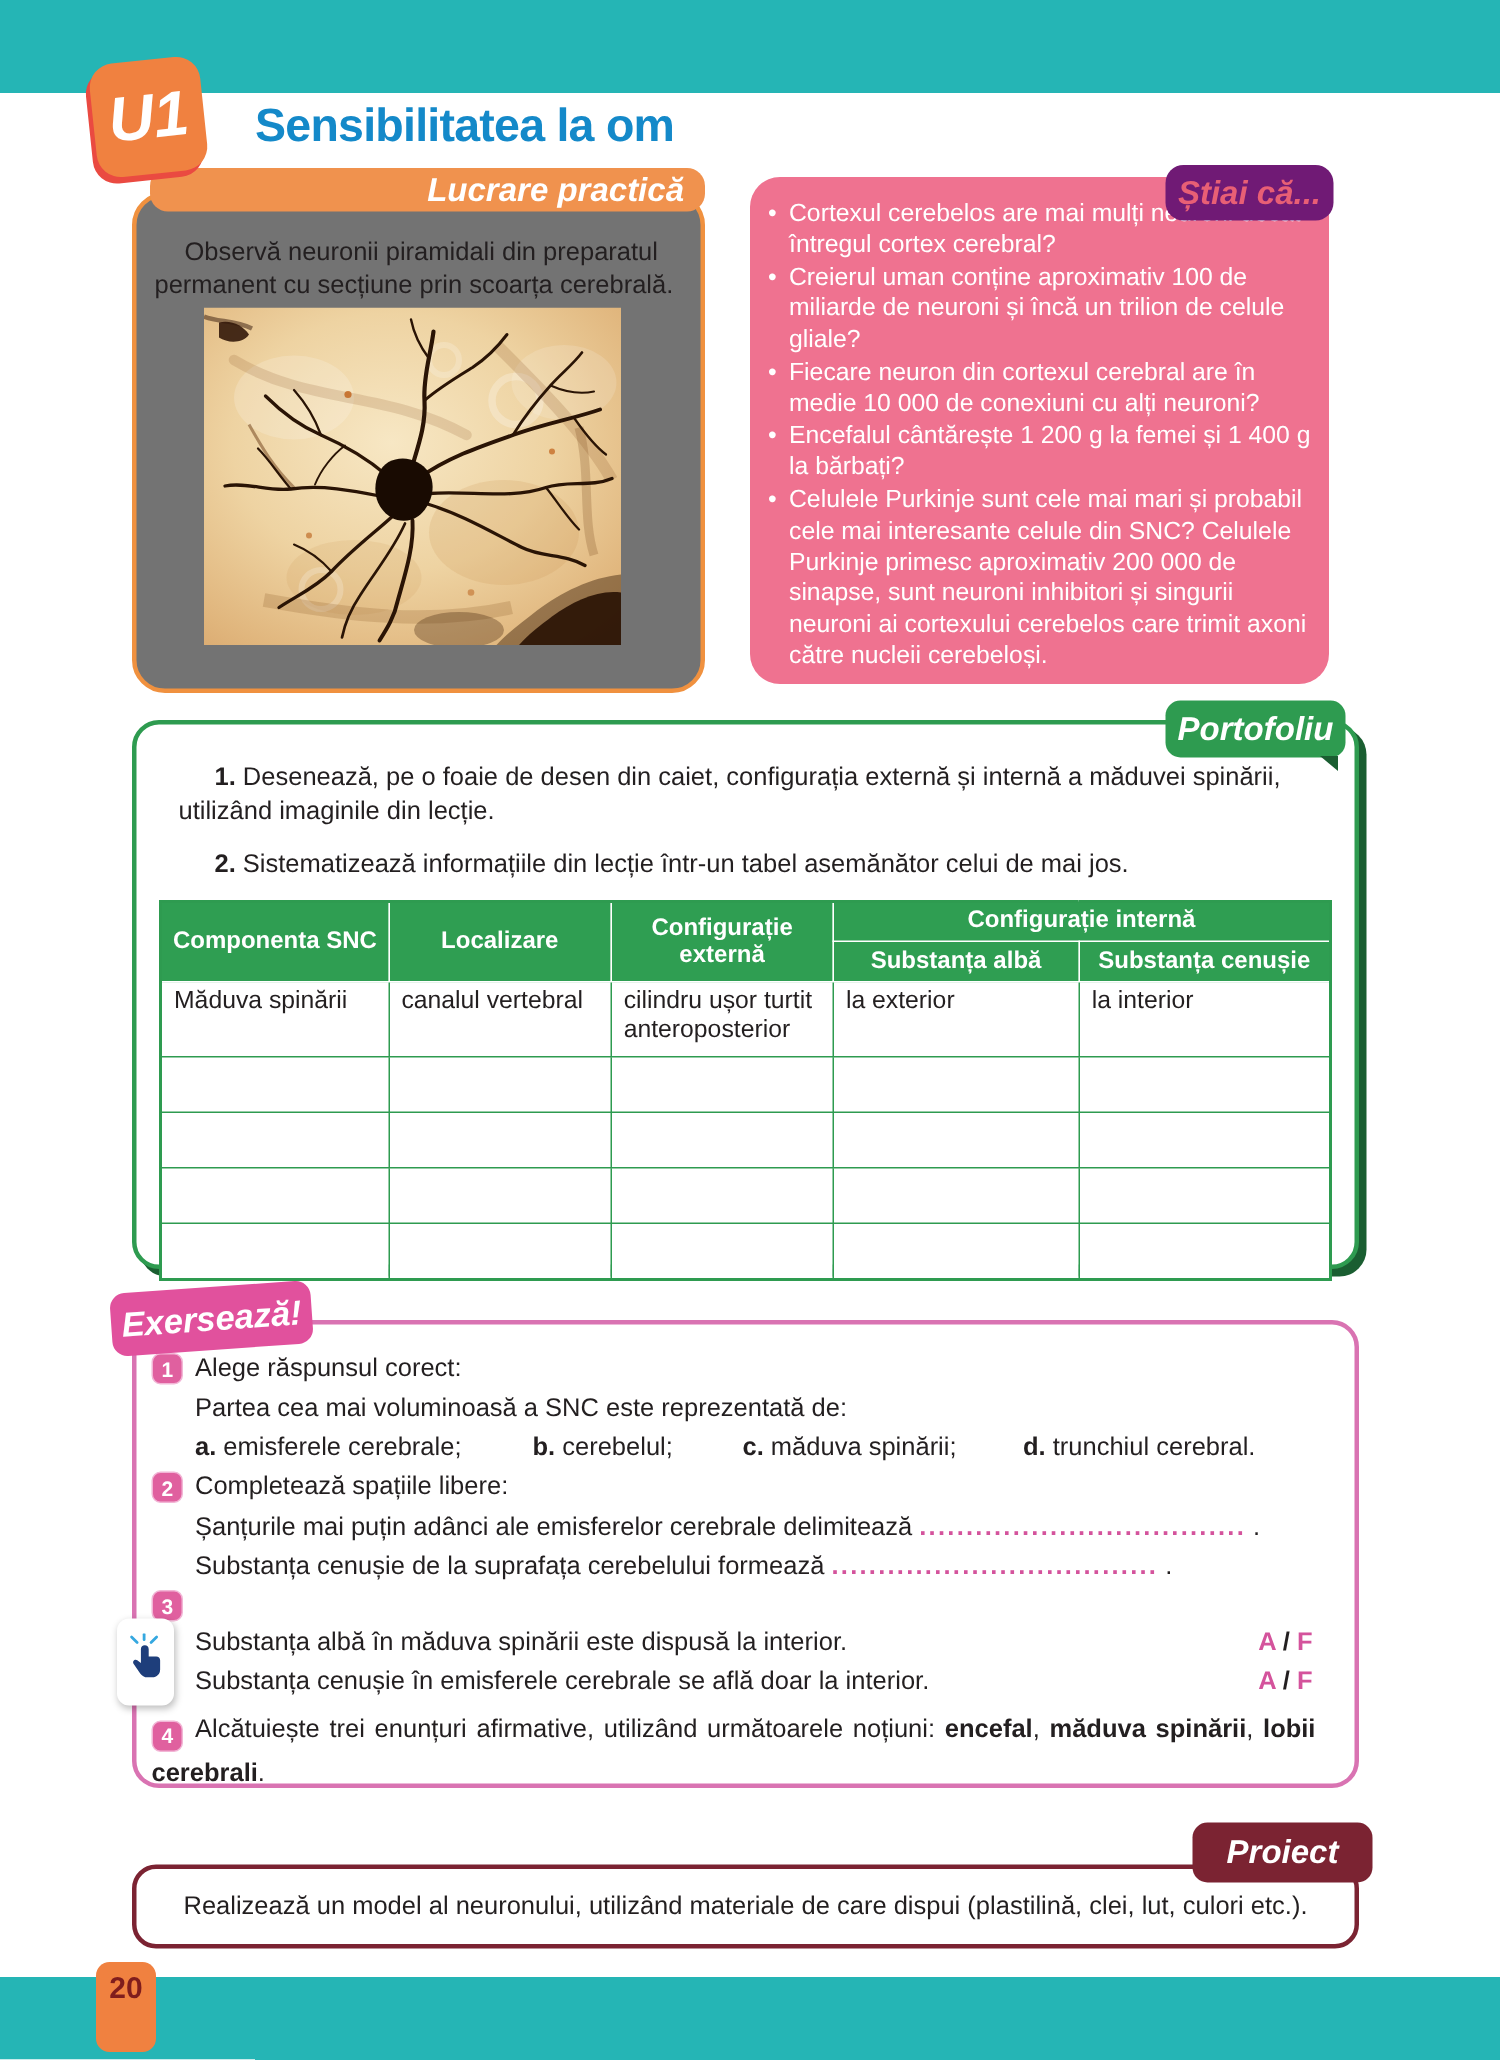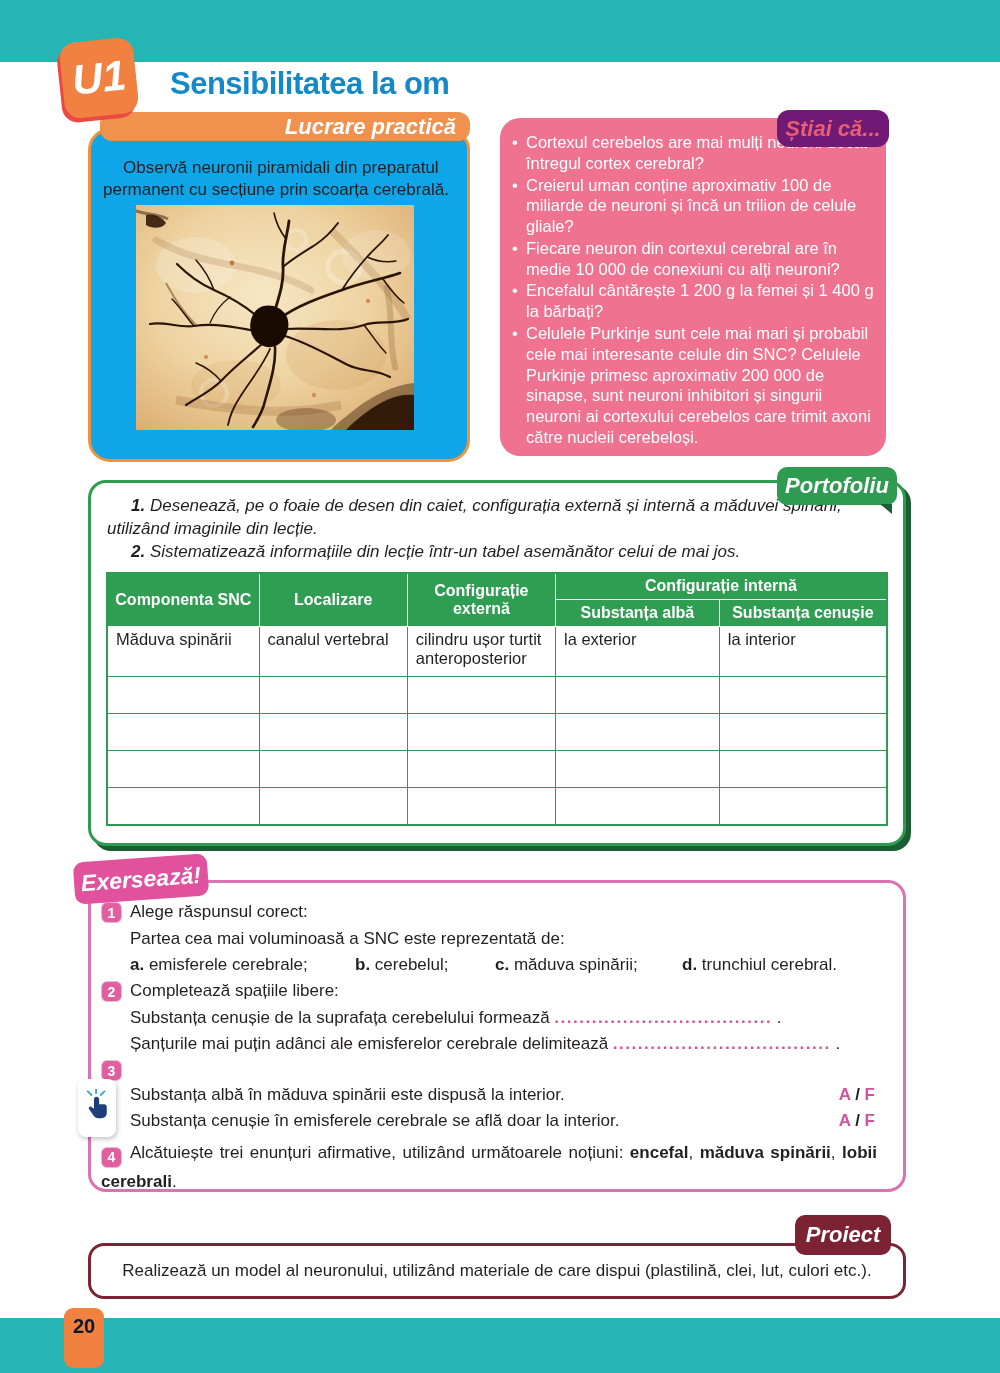--- a/index.html
+++ b/index.html
@@ -17,21 +17,21 @@
     display: flex; align-items: center; justify-content: center;
     box-shadow: -3px 4px 0 #ea4a41; z-index: 3;
   }
   .page-title {
     position: absolute; left: 170px; top: 66px; font-size: 31px; font-weight: bold;
     color: #1489c9; letter-spacing: -0.5px;
   }
   
   .practical {
     position: absolute; left: 88px; top: 128px; width: 382px; height: 334px;
-    border: 3px solid #f0913f; border-radius: 22px; background: #0ea5e9;
+    border: 3px solid #f0913f; border-radius: 22px; background: #737373;
   }
   .practical-label {
     position: absolute; left: 100px; top: 112px; width: 370px; height: 29px;
     background: #f0924e; border-radius: 12px; color: #fff; font-weight: bold;
     font-style: italic; font-size: 22px; display: flex; align-items: center;
     justify-content: flex-end; padding-right: 14px; z-index: 2;
   }
   .practical-text { margin: 26px 12px 0 12px; font-size: 17px; line-height: 1.32; text-indent: 20px; }
   .micrograph { position: absolute; left: 45px; top: 74px; width: 278px; height: 225px; }
   
@@ -53,21 +53,21 @@
   .portfolio-label {
     position: absolute; left: 777px; top: 467px; width: 120px; height: 38px;
     background: #2e9b50; border-radius: 10px; color: #fff; font-weight: bold;
     font-style: italic; font-size: 22px; display: flex; align-items: center; justify-content: center; z-index: 2;
   }
   .portfolio-label::after {
     content: ""; position: absolute; right: 5px; bottom: -9px;
     border-left: 12px solid transparent; border-top: 10px solid #1a5e31;
   }
   .portfolio-text { padding: 12px 16px 0 16px; font-size: 17px; line-height: 1.35; }
-  .portfolio-text p { margin: 0; text-indent: 24px; font-style: italic; }
+  .portfolio-text p { margin: 12px; text-indent: 24px; }
   table.snc { border-collapse: collapse; margin: 8px 15px 0 15px; width: calc(100% - 30px); border: 2px solid #2e9b50; }
   .snc th {
     background: #2f9e52; color: #fff; border: 1px solid #fff; font-size: 16px;
     font-weight: bold; padding: 2px 4px; line-height: 1.15; text-align: center; vertical-align: middle;
   }
   .snc td { border: 1px solid #2e9b50; font-size: 16.5px; padding: 3px 8px; vertical-align: top; text-align: left; background: #fff; }
   .snc .hr1 th { height: 27px; }
   .snc .hr2 th { height: 27px; }
   .snc .datarow td { height: 50px; }
   .snc .emptyrow td { height: 37px; }
@@ -105,28 +105,28 @@
     background: #fff; border-radius: 8px; box-shadow: 1px 2px 5px rgba(0,0,0,.25);
     display: flex; align-items: center; justify-content: center; z-index: 2;
   }
   
   .project {
     position: absolute; left: 88px; top: 1243px; width: 818px; height: 56px;
     border: 3px solid #7b2332; border-radius: 16px; background: #fff;
     display: flex; align-items: center; justify-content: center;
   }
   .project-label {
-    position: absolute; left: 795px; top: 1215px; width: 96px; height: 40px;
+    position: absolute; left: 795px; top: 1215px; width: 120px; height: 40px;
     background: #7b2332; border-radius: 10px; color: #fff; font-weight: bold;
     font-style: italic; font-size: 22px; display: flex; align-items: center; justify-content: center; z-index: 2;
   }
   .project-text { font-size: 17px; }
   .page-tab {
     position: absolute; left: 64px; top: 1308px; width: 40px; height: 60px;
-    background: #f08140; border-radius: 9px; color: #0f172a; font-weight: bold;
+    background: #f08140; border-radius: 9px; color: #7f1d1d; font-weight: bold;
     font-size: 20px; text-align: center; padding-top: 7px; z-index: 2;
   }
 </style>
 </head>
 <body>
 
 <div class="topbar"></div>
 
 <div class="unit-badge">U1</div>
 <div class="page-title">Sensibilitatea la om</div>
@@ -294,22 +294,22 @@
     <div class="options">
       <span class="opt-a"><span class="b">a.</span><span> emisferele cerebrale;</span></span>
       <span class="opt-b"><span class="b">b.</span><span> cerebelul;</span></span>
       <span class="opt-c"><span class="b">c.</span><span> măduva spinării;</span></span>
       <span class="opt-d"><span class="b">d.</span><span> trunchiul cerebral.</span></span>
     </div>
     <div class="ex-row">
       <span class="numbadge">2</span>
       <span>Completează spațiile libere:</span>
     </div>
+    <div class="indent"><span>Șanțurile mai puțin adânci ale emisferelor cerebrale delimitează </span><span class="dots">...................................</span><span> .</span></div>
     <div class="indent"><span>Substanța cenușie de la suprafața cerebelului formează </span><span class="dots">...................................</span><span> .</span></div>
-    <div class="indent"><span>Șanțurile mai puțin adânci ale emisferelor cerebrale delimitează </span><span class="dots">...................................</span><span> .</span></div>
     <div class="ex-row">
       <span class="numbadge">3</span>
     </div>
     <div class="statement">
       <span>Substanța albă în măduva spinării este dispusă la interior.</span>
       <span><span class="af">A</span><span class="slash"> / </span><span class="af">F</span></span>
     </div>
     <div class="statement">
       <span>Substanța cenușie în emisferele cerebrale se află doar la interior.</span>
       <span><span class="af">A</span><span class="slash"> / </span><span class="af">F</span></span>

